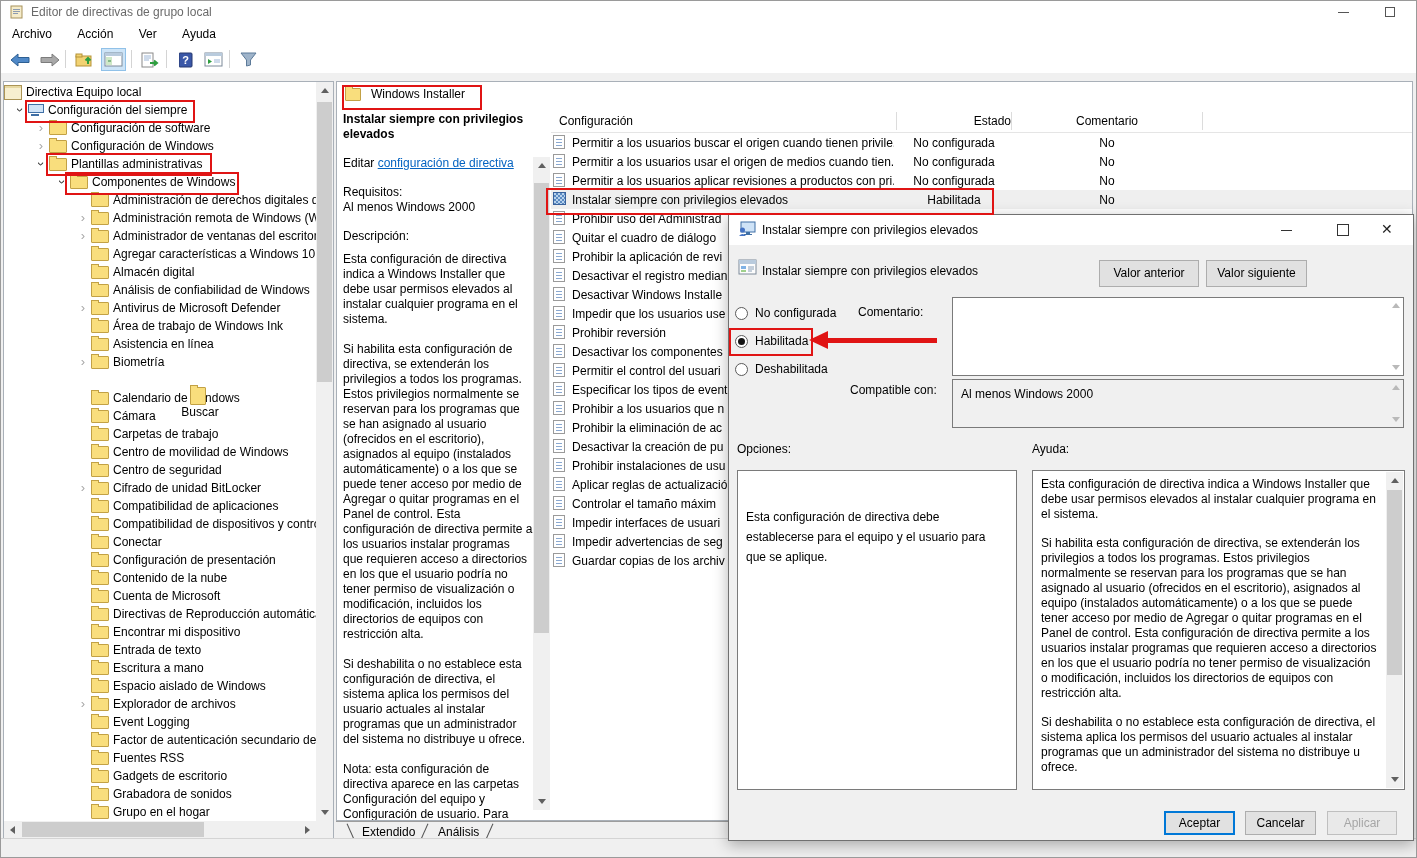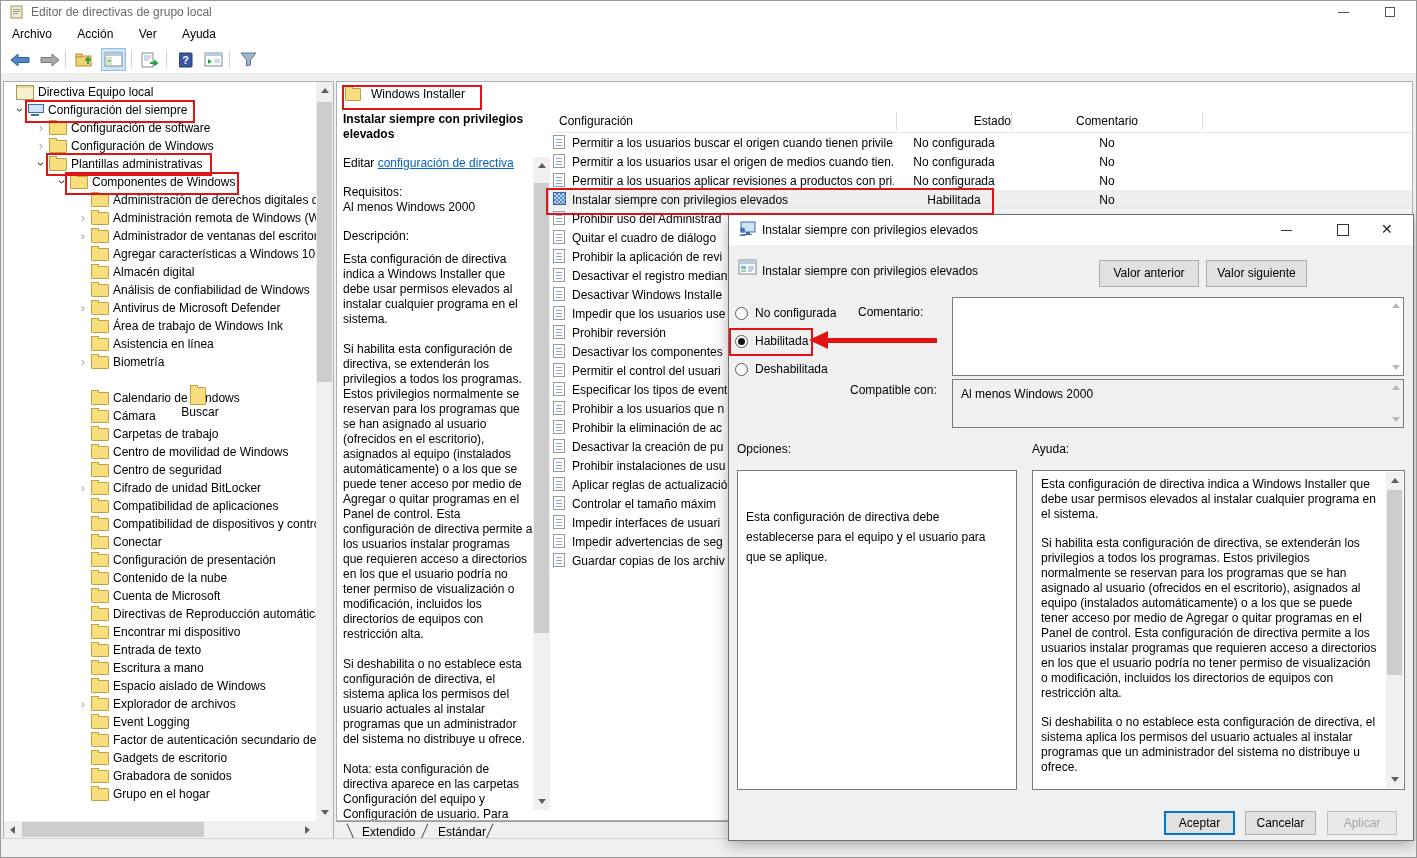--- a/index.html
+++ b/index.html
@@ -241,21 +241,21 @@
       <svg width="17" height="15">
           <path d="M1 1 H16 L10.5 8 V13 L6.5 14 V8 Z" fill="#9fb4ca" stroke="#5c7a99"></path>
         </svg>
     </div>
   </div>
 
   <div class="strip"></div>
 
   <div class="treepanel">
     <div class="treeitems">
-      <div class="trow" style="padding-left:12px">
+      <div class="trow" style="">
         <span class="ticon i-scroll"></span>
         <span class="tlabel">Directiva Equipo local</span>
       </div>
 
     <div class="trow" style="padding-left: 8px;">
     <span class="exp open"></span>
     <span class="ticon i-computer"></span>
     <span class="tlabel">Configuración del siempre</span>
   </div>
         <div class="trow" style="padding-left: 29px;">
@@ -425,20 +425,25 @@
   </div>
         <div class="trow" style="padding-left: 71px;">
     <span class="exp none"></span>
     <span class="ticon i-folder"></span>
     <span class="tlabel">Event Logging</span>
   </div>
         <div class="trow" style="padding-left: 71px;">
     <span class="exp none"></span>
     <span class="ticon i-folder"></span>
     <span class="tlabel">Factor de autenticación secundario de N</span>
+  </div>
+        <div class="trow" style="padding-left: 71px;">
+    <span class="exp none"></span>
+    <span class="ticon i-folder"></span>
+    <span class="tlabel">Fuentes RSS</span>
   </div>
         <div class="trow" style="padding-left: 71px;">
     <span class="exp none"></span>
     <span class="ticon i-folder"></span>
     <span class="tlabel">Gadgets de escritorio</span>
   </div>
         <div class="trow" style="padding-left: 71px;">
     <span class="exp none"></span>
     <span class="ticon i-folder"></span>
     <span class="tlabel">Grabadora de sonidos</span>
@@ -648,21 +653,21 @@
     <span class="lcoment"></span>
   </div>
         </div>
     </div>
   </div>
 
   <div class="tabstrip">
     <span class="tabline tl1"></span>
     <span class="tablabel tab-ext">Extendido</span>
     <span class="tabline tl2"></span>
-    <span class="tablabel tab-std">Estándar</span>
+    <span class="tablabel tab-std">Análisis</span>
     <span class="tabline tl3"></span>
   </div>
 
   <div class="statusbar"></div>
 
   <div class="dialog">
     <div class="dlg-title">
       <span style="position:absolute;left:9px;top:6px">
         <svg width="18" height="16">
             <rect x="3" y="1" width="14" height="10" fill="#cfe3f7" stroke="#3f6fa5"></rect>

